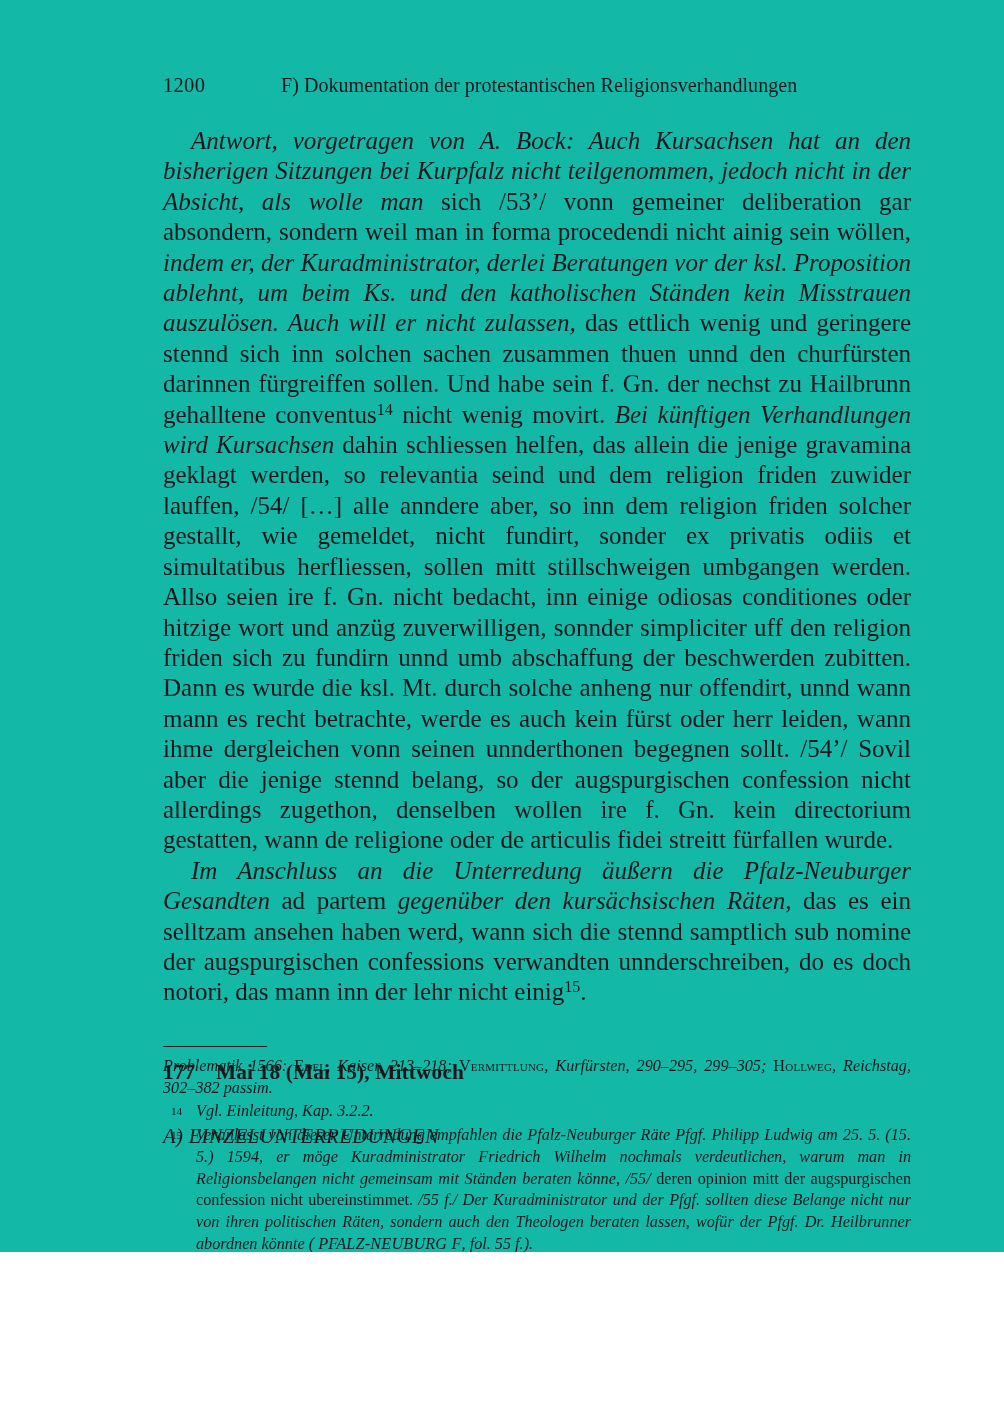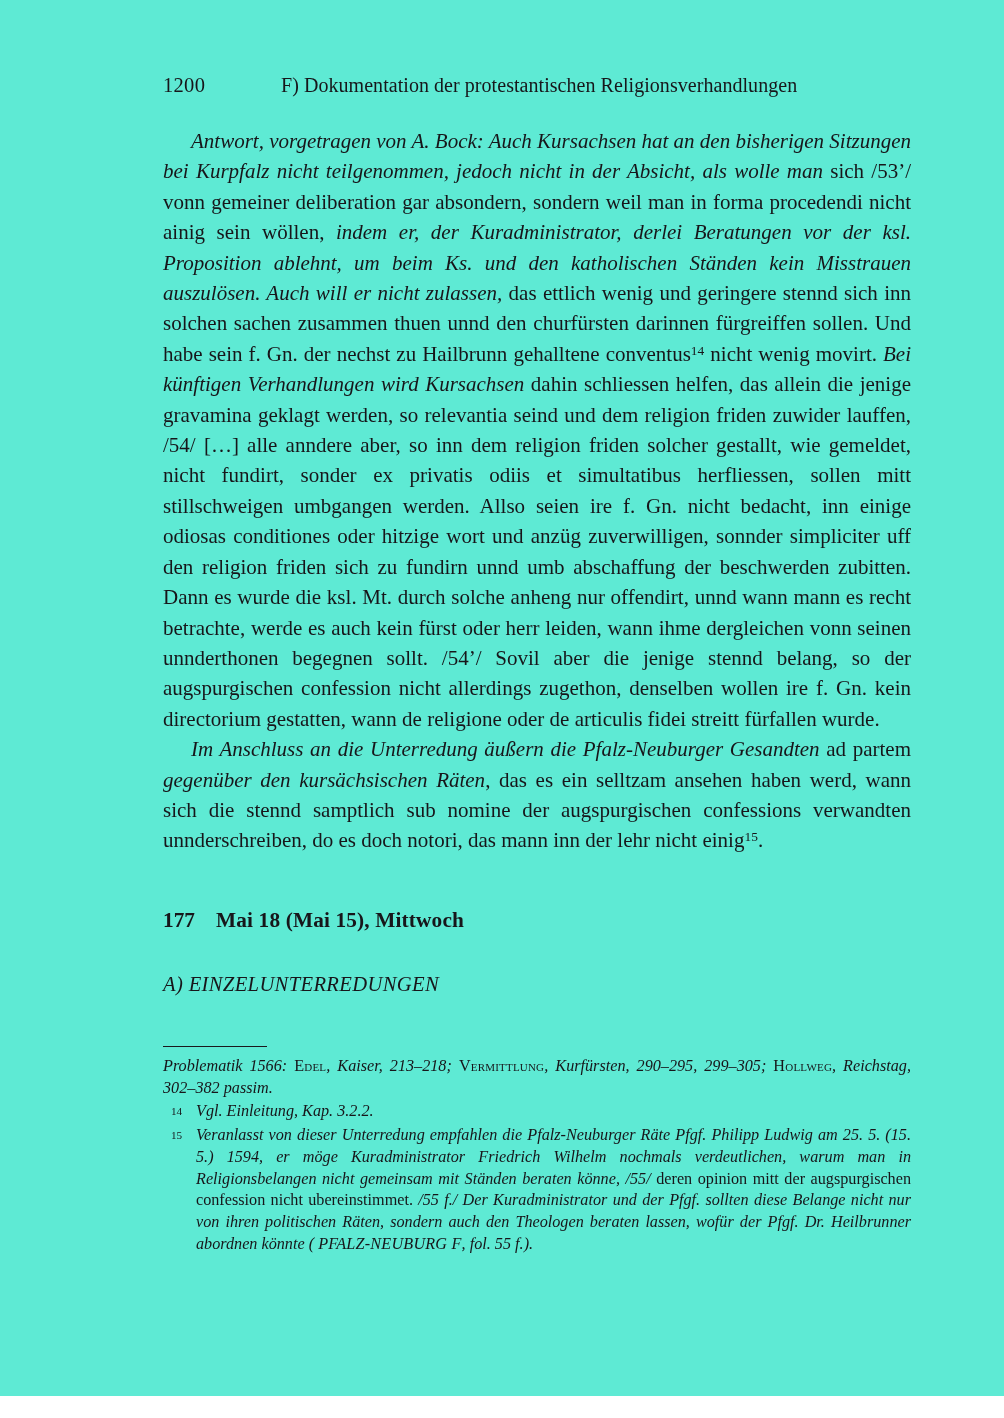--- a/index.html
+++ b/index.html
@@ -7,23 +7,23 @@
     padding: 0;
     background: #ffffff;
   }
   body {
     font-family: "Liberation Serif", "DejaVu Serif", serif;
     color: #17161a;
   }
   .page {
     position: relative;
     width: 1004px;
-    height: 1396px;
+    height: 1252px;
     margin: 0 auto;
-    background: #5eead4;
+    background: #14b8a6;
     overflow: hidden;
     box-sizing: border-box;
   }
   .content {
     position: absolute;
     left: 163px;
     top: 0;
     width: 748px;
   }
 
@@ -41,21 +41,21 @@
     letter-spacing: 0.3px;
   }
   .runhead .runtitle {
     flex: 1 1 auto;
     font-size: 20px;
     letter-spacing: 0.05px;
   }
 
   
   .bodytext {
-    font-size: 21px;
+    font-size: 25px;
     line-height: 30.4px;
     text-align: justify;
     text-justify: inter-word;
     hyphens: none;
     margin: 0;
   }
   .para-first {
     margin-top: 18px;
     text-indent: 28px;
   }

